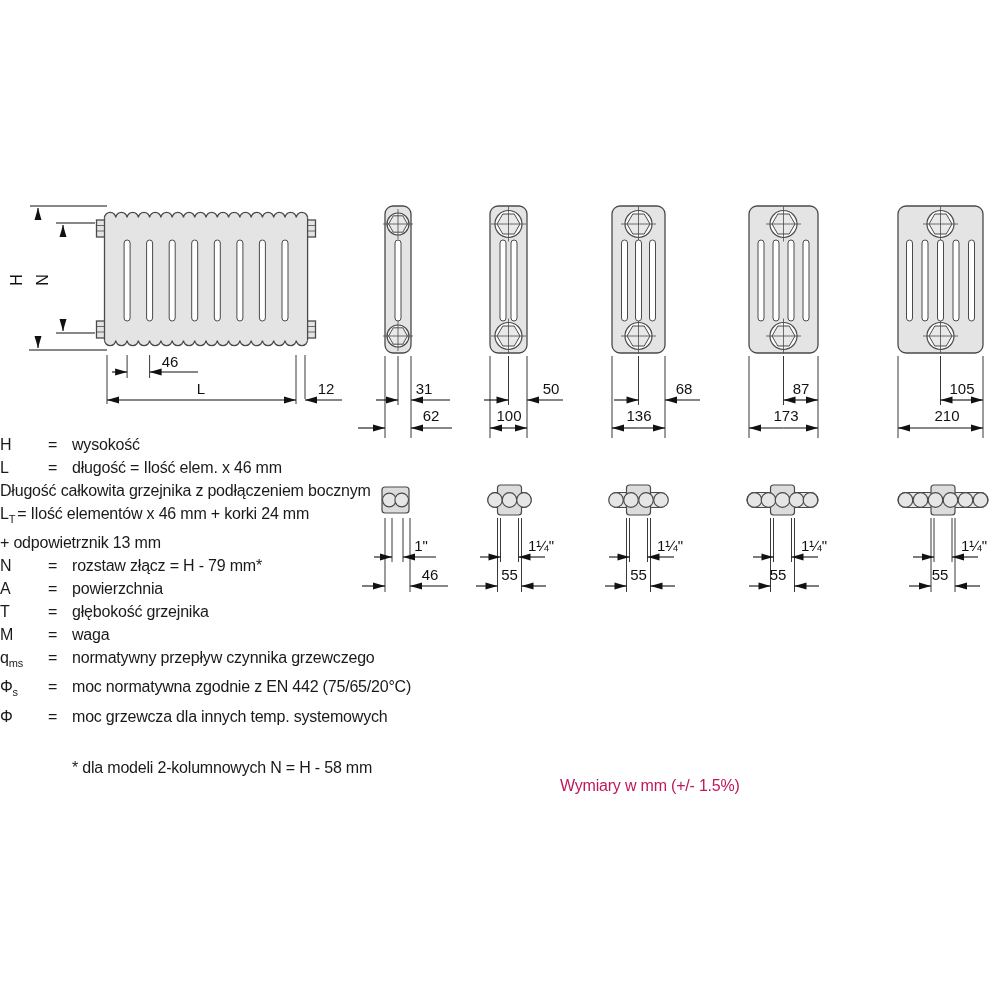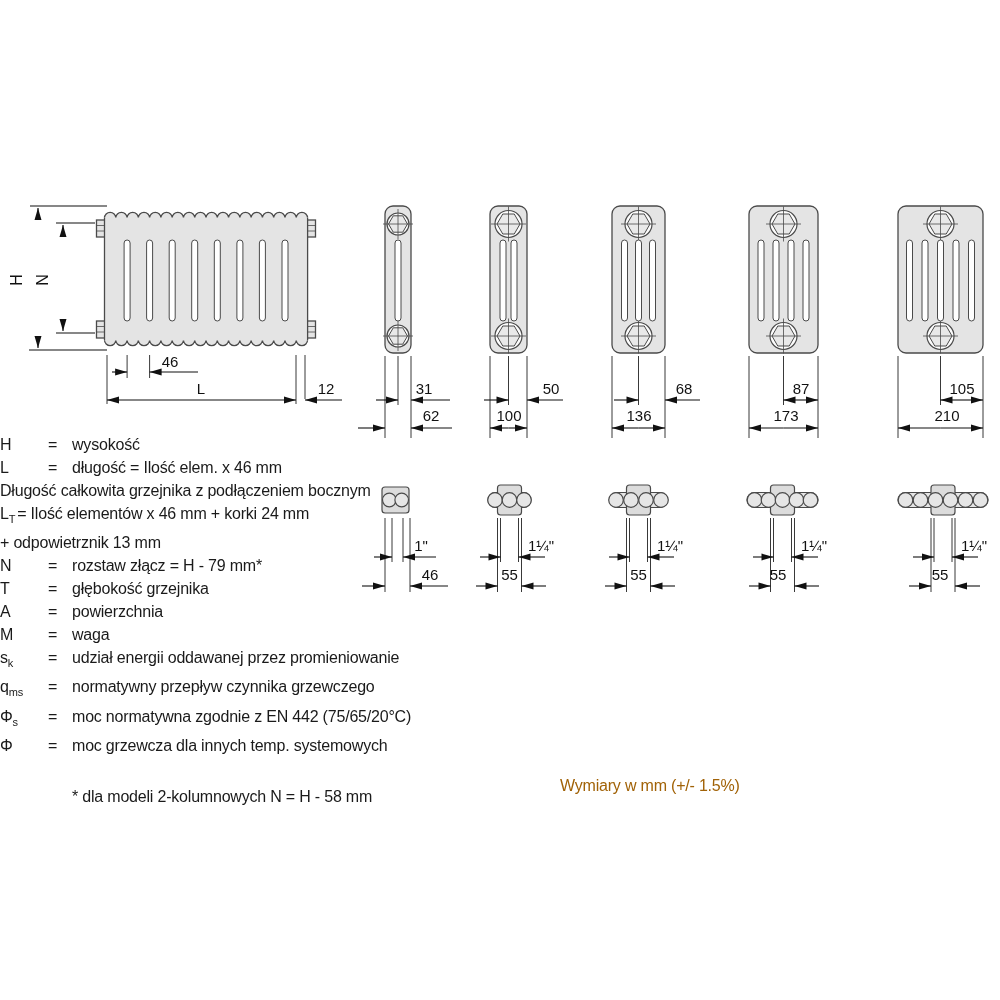--- a/index.html
+++ b/index.html
@@ -22,21 +22,21 @@
   text.rot{font:16px "Liberation Sans",sans-serif;fill:#111;}
   #legend{position:absolute;left:0;top:433px;width:500px;
           font:16px/23px "Liberation Sans",sans-serif;letter-spacing:-0.2px;color:#1a1a1a;}
   .lrow{white-space:nowrap;}
   .sym{display:inline-block;width:48px;}
   .eq{display:inline-block;width:24px;}
   sub{font-size:11px;}
   .indent{padding-left:72px;margin-top:28px;}
   .mlx{margin-left:2px;}
   #note{position:absolute;left:560px;top:777px;
-        font:16px "Liberation Sans",sans-serif;letter-spacing:-0.2px;color:#a16207;}
+        font:16px "Liberation Sans",sans-serif;letter-spacing:-0.2px;color:#be185d;}
 </style>
 </head>
 <body>
 
 <div id="page">
 
 <svg width="1000" height="1000" viewBox="0 0 1000 1000">
   <defs>
     <marker id="ah" markerWidth="13" markerHeight="8" refX="12.5" refY="4" orient="auto" markerUnits="userSpaceOnUse">
       <path d="M0.5,0.5 L12.5,4 L0.5,7.5 Z" fill="#111"></path>
@@ -296,24 +296,23 @@
   </g>
 </svg>
 
 <div id="legend">
   <div class="lrow"><span class="sym">H</span><span class="eq">=</span><span>wysokość</span></div>
   <div class="lrow"><span class="sym">L</span><span class="eq">=</span><span>długość = Ilość elem. x 46 mm</span></div>
   <div class="lrow">Długość całkowita grzejnika z podłączeniem bocznym</div>
   <div class="lrow"><span>L</span><sub>T</sub><span class="mlx">= Ilość elementów x 46 mm + korki 24 mm</span></div>
   <div class="lrow">+ odpowietrznik 13 mm</div>
   <div class="lrow"><span class="sym">N</span><span class="eq">=</span><span>rozstaw złącz = H - 79 mm*</span></div>
+  <div class="lrow"><span class="sym">A</span><span class="eq">=</span><span>powierzchnia</span></div>
   <div class="lrow"><span class="sym">T</span><span class="eq">=</span><span>głębokość grzejnika</span></div>
-  <div class="lrow"><span class="sym">A</span><span class="eq">=</span><span>powierzchnia</span></div>
   <div class="lrow"><span class="sym">M</span><span class="eq">=</span><span>waga</span></div>
-  <div class="lrow"><span class="sym"><span>s</span><sub>k</sub></span><span class="eq">=</span><span>udział energii oddawanej przez promieniowanie</span></div>
   <div class="lrow"><span class="sym"><span>q</span><sub>ms</sub></span><span class="eq">=</span><span>normatywny przepływ czynnika grzewczego</span></div>
   <div class="lrow"><span class="sym"><span>Φ</span><sub>s</sub></span><span class="eq">=</span><span>moc normatywna zgodnie z EN 442 (75/65/20°C)</span></div>
   <div class="lrow"><span class="sym">Φ</span><span class="eq">=</span><span>moc grzewcza dla innych temp. systemowych</span></div>
   <div class="lrow indent">* dla modeli 2-kolumnowych N = H - 58 mm</div>
 </div>
 
 <div id="note">Wymiary w mm (+/- 1.5%)</div>
 
 </div>
 

